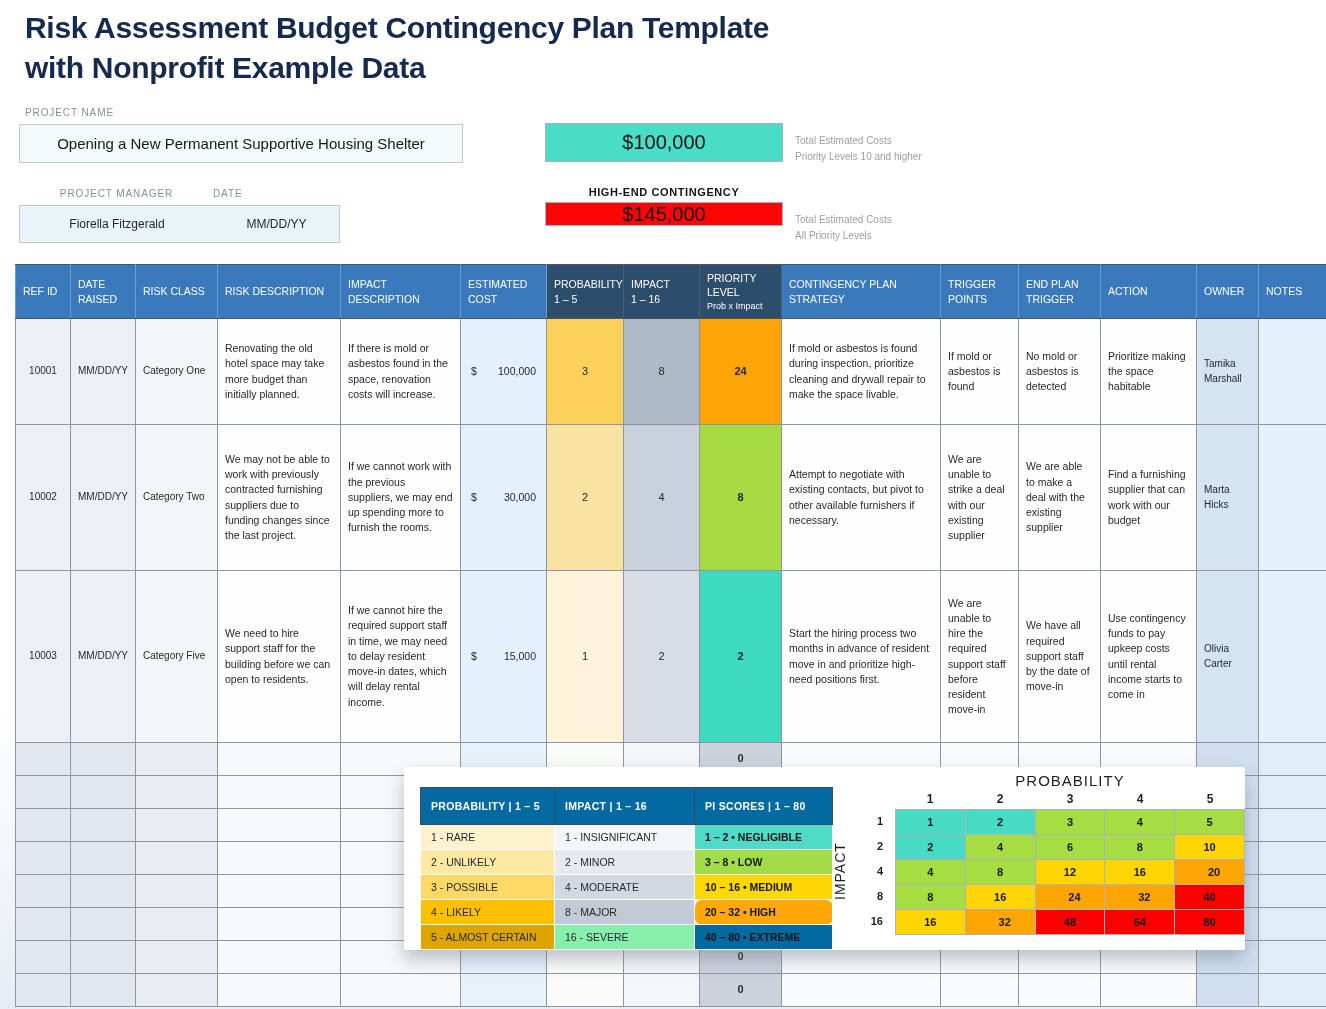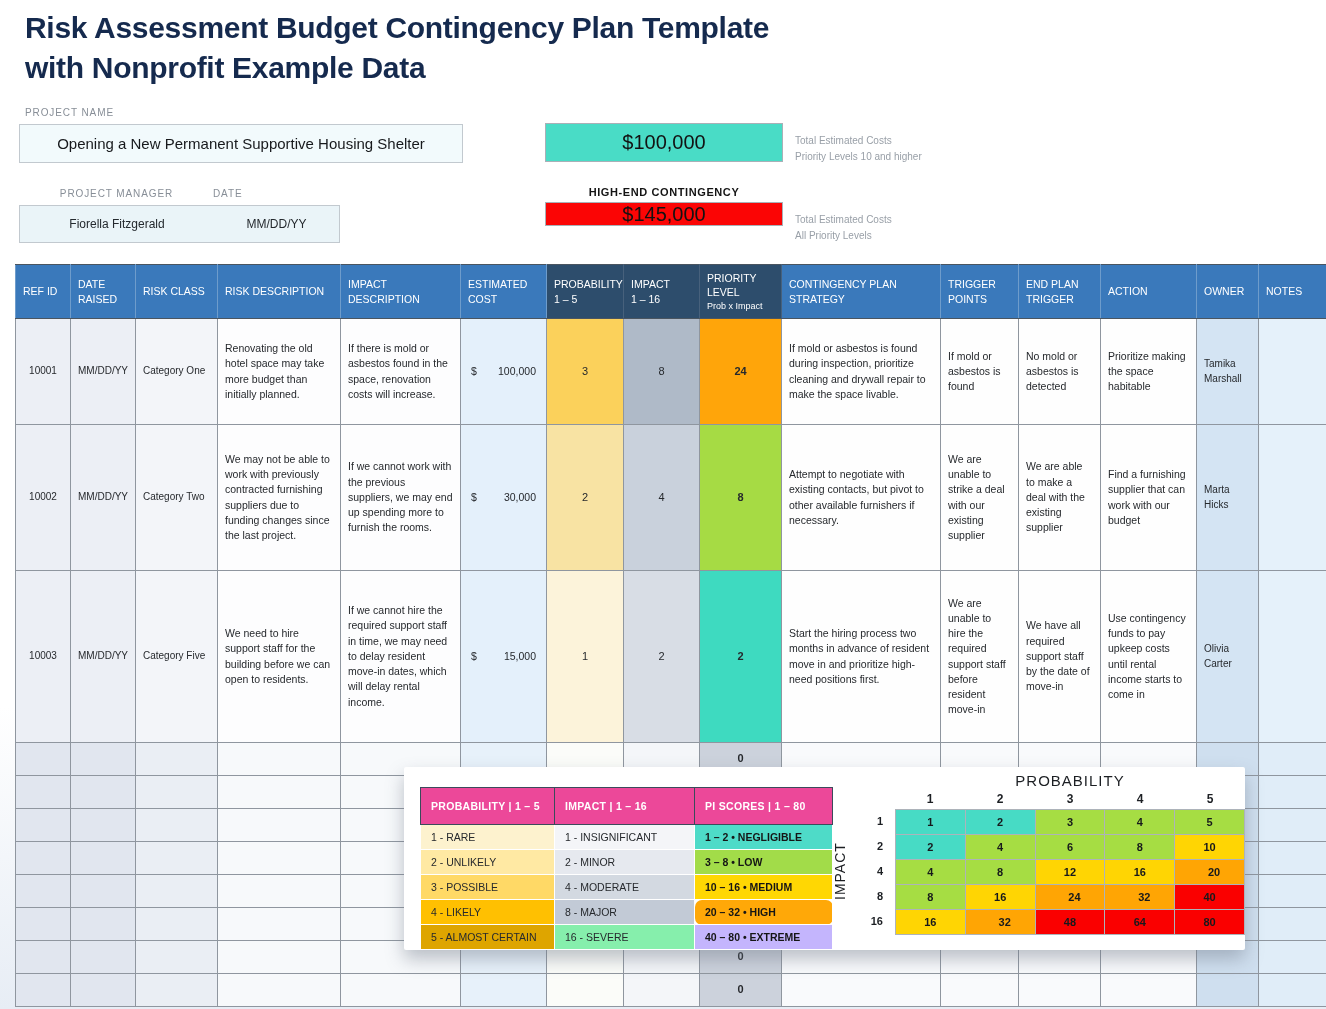--- a/index.html
+++ b/index.html
@@ -80,31 +80,31 @@
   td.e-prob  { background:#FBFCF9; }
   td.e-imp   { background:#F4F6F9; }
   td.e-plan  { background:#F9FAFC; }
   td.e-owner { background:#CFDFEF; }
   td.e-notes { background:#E0EDF8; }
 
   
   .card { left:404px; top:767px; width:841px; height:183px; background:#fff;
           box-shadow:0 9px 18px rgba(110,120,135,.45); border-radius:2px; }
   .legend { position:absolute; left:16px; top:20px; border-collapse:collapse; table-layout:fixed; }
-  .legend th { background:#ec4899; color:#fff; font-size:10.5px; font-weight:700; text-align:left;
+  .legend th { background:#0369a1; color:#fff; font-size:10.5px; font-weight:700; text-align:left;
                padding:12px 10px; height:32px; letter-spacing:.3px; border:1px solid #3C4A5B; }
   .legend td { height:25px; font-size:10.5px; padding:0 10px; border:1px solid #fff; color:#26292d; }
   .lg-c1 { width:134px; } .lg-c2 { width:140px; } .lg-c3 { width:138px; }
   td.lp1 { background:#FDF2CE; } td.lp2 { background:#FFE9A3; } td.lp3 { background:#FFD966; }
   td.lp4 { background:#FFC001; } td.lp5 { background:#DEA500; }
   td.li1 { background:#F4F5F8; } td.li2 { background:#E6E9EF; } td.li3 { background:#D3D9E1; }
   td.li4 { background:#C2CAD6; } td.li5 { background:#86efac; }
   td.pi  { font-weight:700; color:#151515; }
   td.lpi1 { background:#4EDBC8; } td.lpi2 { background:#A2DC49; } td.lpi3 { background:#FFD703; }
-  td.lpi4 { background:#FFA808;border-radius:7px; } td.lpi5 { background:#c4b5fd; }
+  td.lpi4 { background:#FFA808;border-radius:7px; } td.lpi5 { background:#0369a1; }
 
   .matrix-title { position:absolute; left:491px; top:5px; width:350px; text-align:center;
                   font-size:15px; letter-spacing:1px; color:#1c1f23; }
   .matrix-cols { position:absolute; left:491px; top:25px; width:350px; display:flex; }
   .matrix-cols span { width:70px; text-align:center; font-size:12px; font-weight:700; color:#1c1f23; }
   .matrix { position:absolute; left:491px; top:42px; border-collapse:collapse; table-layout:fixed; }
   .matrix td { width:70px; height:25px; border:1px solid #ADB3BA; text-align:center;
                font-size:11px; font-weight:700; color:#17191c; }
   td.mt { background:#47DBC5; } td.mg { background:#A6DD43; } td.my { background:#FFD503; }
   td.mo { background:#FFA504;padding-left:9px; } td.mr { background:#FA0000; }

